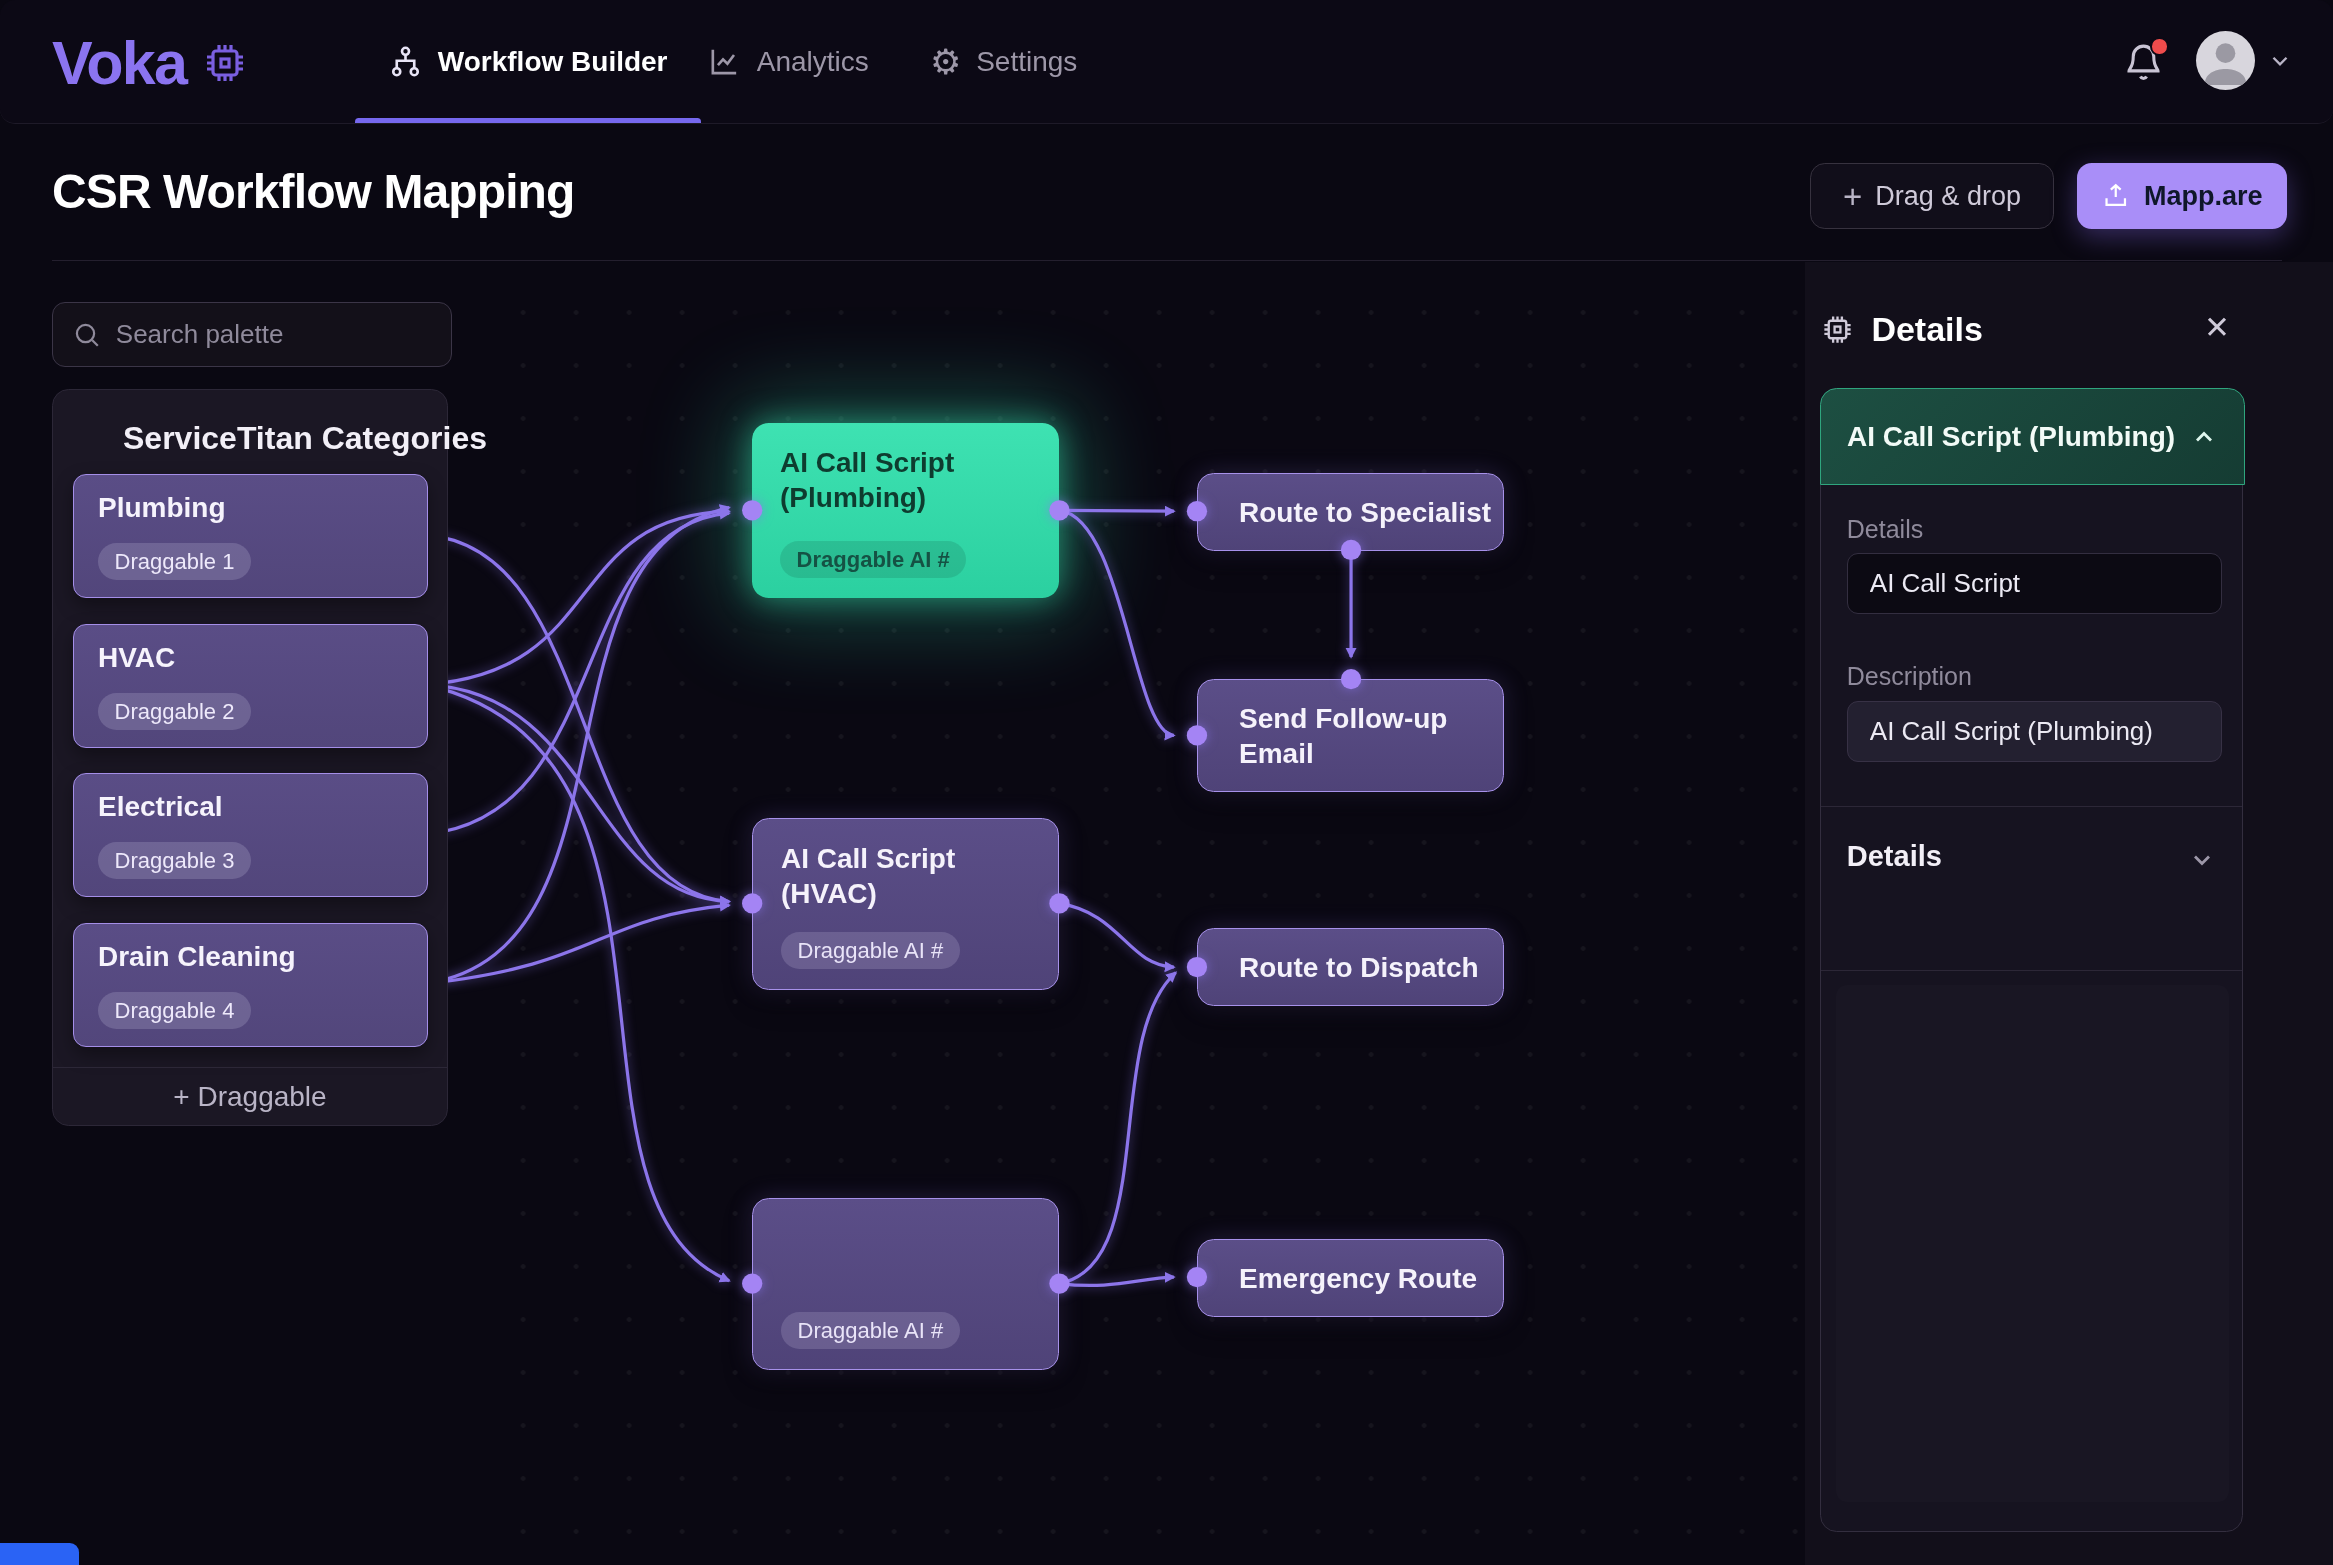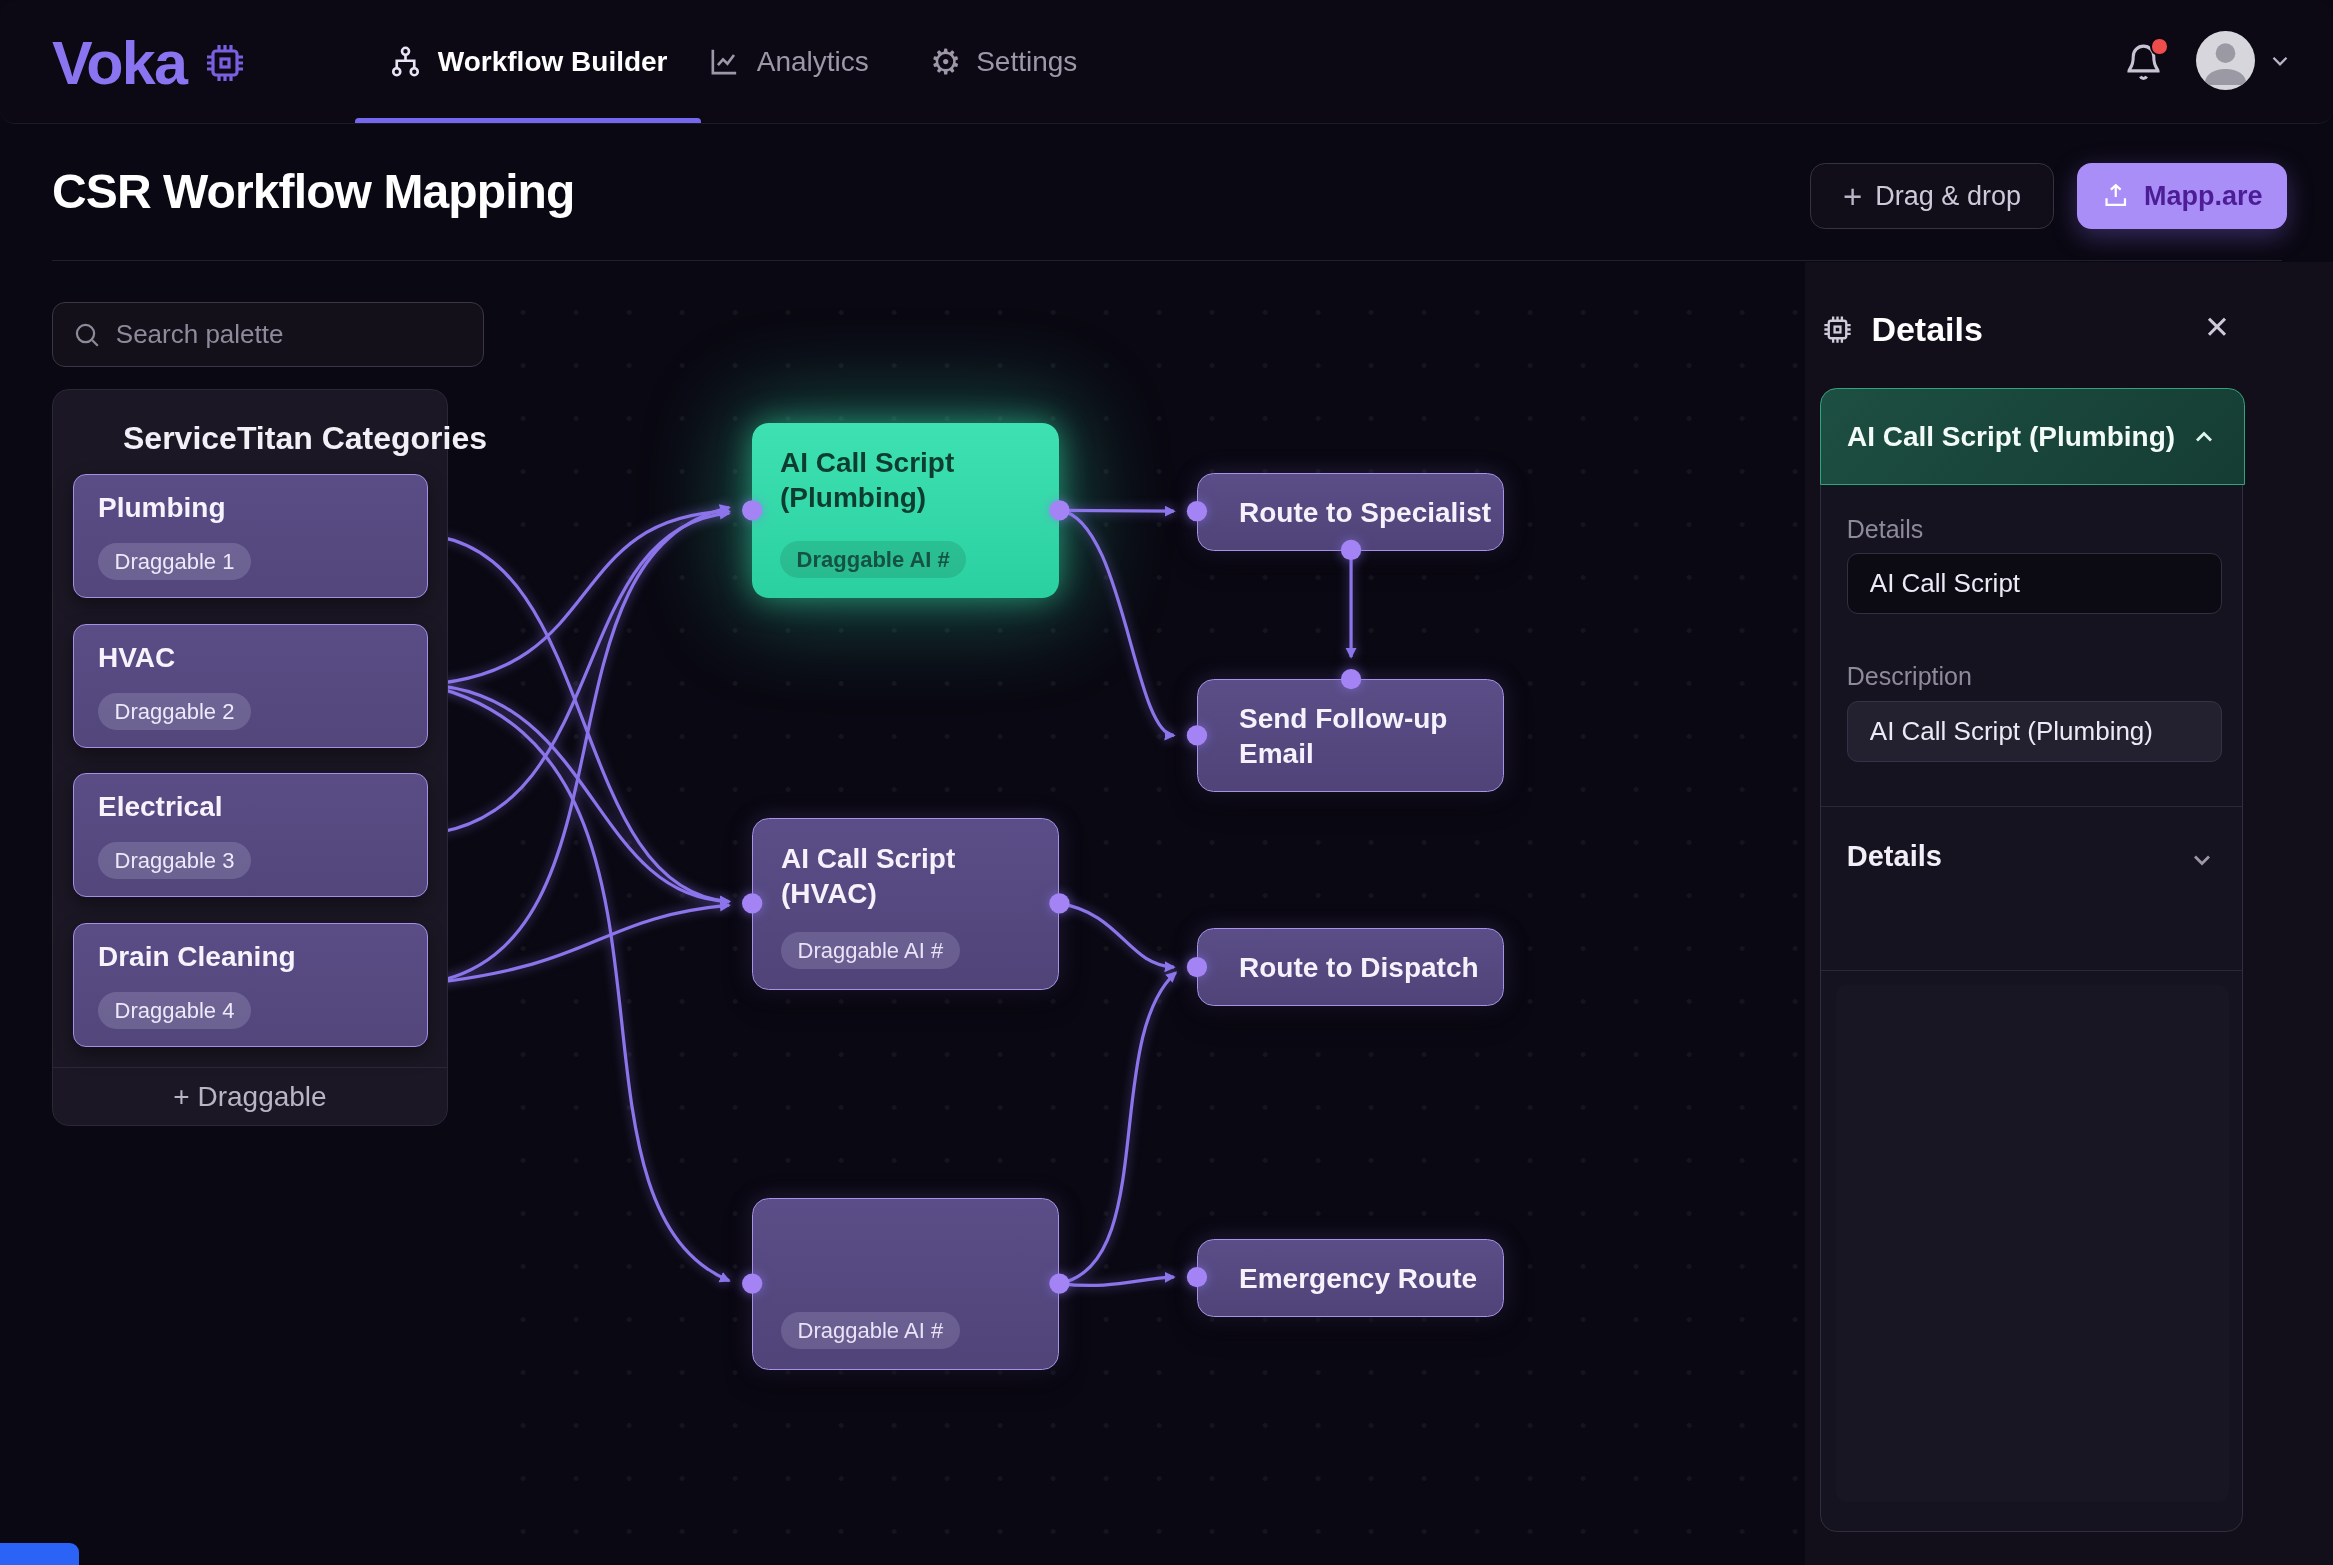--- a/index.html
+++ b/index.html
@@ -30,28 +30,28 @@
   .bell-dot{position:absolute;right:-3.7px;top:-3.7px;width:18.5px;height:18.5px;border-radius:50%;background:#ef4c4c;border:2.8px solid #0c0915;}
   .avatar{position:absolute;left:2196px;top:31px;width:59px;height:59px;border-radius:50%;background:#d8d6dd;overflow:hidden;cursor:pointer;}
   .avatar svg{width:59px;height:59px;fill:#9b99a3;}
   .avatar-chevron{position:absolute;left:2267px;top:48px;width:26px;height:26px;color:#b9b4c6;cursor:pointer;}
   
   .page-title{position:absolute;left:52px;top:164px;font-size:48px;font-weight:800;color:#ffffff;letter-spacing:-0.9px;}
   .head-divider{position:absolute;left:52px;top:260px;width:2230px;height:0.9px;background:#241f2e;}
   .btn{position:absolute;display:flex;align-items:center;justify-content:center;gap:13px;border-radius:14.8px;font-size:27px;cursor:pointer;}
   .btn-secondary{left:1810px;top:163px;width:244px;height:66px;border:1.8px solid #37323f;color:#cfcad9;background:rgba(22,18,31,.6);}
   .btn-secondary .plus{font-size:33px;color:#b9b4c6;line-height:1;}
-  .btn-primary{left:2077px;top:163px;width:210px;height:66px;background:#a98ef8;color:#4c1d95;font-weight:600;box-shadow:0 7.4px 26px rgba(138,108,240,.35);}
+  .btn-primary{left:2077px;top:163px;width:210px;height:66px;background:#a98ef8;color:#0f172a;font-weight:600;box-shadow:0 7.4px 26px rgba(138,108,240,.35);}
   .btn-primary svg{width:29.5px;height:29.5px;color:#ffffff;}
   
   .dotgrid{position:absolute;left:480px;top:262px;width:1325px;height:1303px;
     background-image:radial-gradient(rgba(255,255,255,.05) 2px, transparent 2.6px);
     background-size:53px 53px;background-position:16.6px 24px;}
   
-  .search-box{position:absolute;left:52px;top:302px;width:432px;height:65px;border:1.8px solid #3b3547;border-radius:13px;background:#131019;display:flex;align-items:center;padding:0 18.5px;gap:14.8px;z-index:10;}
+  .search-box{position:absolute;left:52px;top:302px;width:400px;height:65px;border:1.8px solid #3b3547;border-radius:13px;background:#131019;display:flex;align-items:center;padding:0 18.5px;gap:14.8px;z-index:10;}
   .search-box svg{width:29.5px;height:29.5px;color:#8f8a9b;flex:none;}
   .search-box input{flex:1;background:transparent;border:none;outline:none;color:#e8e4f2;font-size:26px;font-family:"Liberation Sans",sans-serif;}
   .search-box input::placeholder{color:#8f8a9b;}
   .palette{position:absolute;left:52px;top:389px;width:396px;height:737px;background:#1b1724;border:0.9px solid #2c2737;border-radius:16.6px;z-index:10;}
   .palette-title{position:absolute;left:22px;top:29.5px;font-size:32px;font-weight:700;color:#f2eff7;white-space:nowrap;margin-left:48px;}
   .pcard{position:absolute;left:20px;width:355px;height:124px;border-radius:13px;border:1.8px solid #a48ee8;background:linear-gradient(180deg,#5a4d86,#52467b);box-shadow:0 7.4px 18.5px rgba(0,0,0,.35);cursor:grab;}
   .pcard-title{position:absolute;left:24px;top:16.6px;font-size:28px;font-weight:700;color:#f6f3fc;}
   .pcard-badge{position:absolute;left:24px;bottom:16.6px;background:rgba(240,235,255,.17);color:#eee9fb;font-size:22px;padding:5.5px 16.6px;border-radius:922px;}
   .pcard-1{top:84px;} .pcard-2{top:234px;} .pcard-3{top:383px;} .pcard-4{top:533px;}
   .palette-footer{position:absolute;left:0;right:0;bottom:0;height:58px;border-top:0.9px solid #2c2737;display:flex;align-items:center;justify-content:center;color:#b9b4c6;font-size:28px;cursor:pointer;border-radius:0 0 16.6px 16.6px;}

